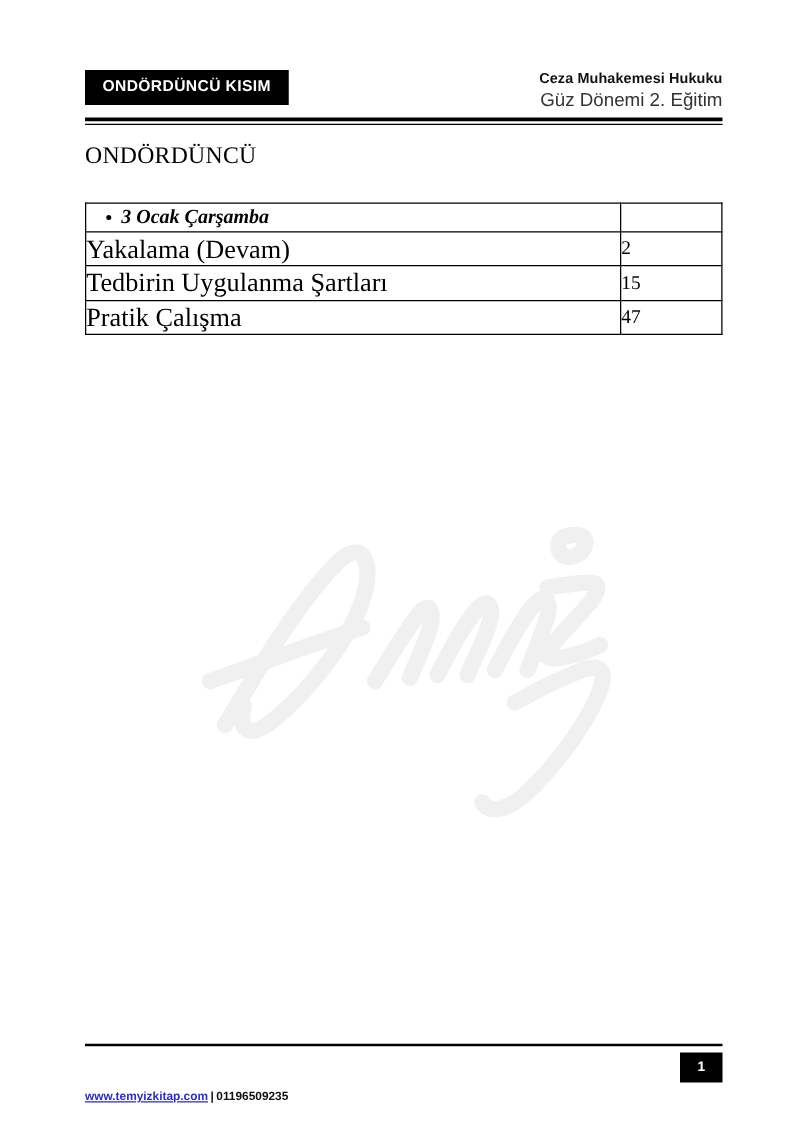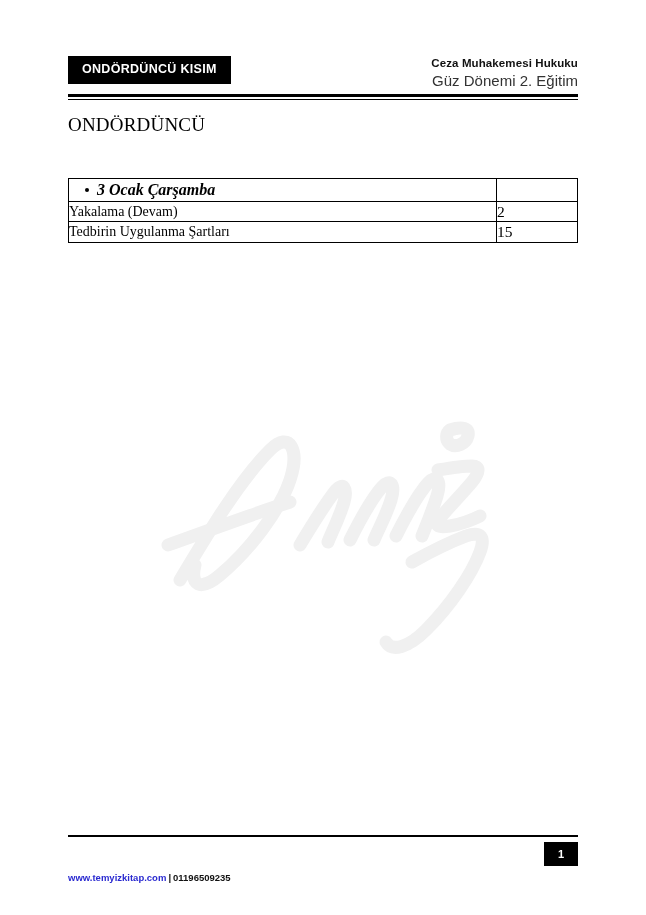--- a/index.html
+++ b/index.html
@@ -105,36 +105,36 @@
     font-family: "Liberation Serif", serif;
     font-size: 19px;
     font-weight: normal;
     letter-spacing: 0.2px;
     z-index: 2;
   }
 
   .toc-table {
     position: absolute;
     left: 68px;
-    top: 178px;
+    top: 162px;
     width: 510px;
     border-collapse: collapse;
     z-index: 2;
     background: transparent;
   }
   .toc-table td {
     border: 1px solid #000000;
     padding: 0;
     vertical-align: middle;
     background: transparent;
   }
   .toc-label {
     width: 425px;
     padding: 6px 10px 7px 10px;
-    font-size: 14px;
+    font-size: 21px;
     line-height: 1.25;
   }
   .toc-page {
     width: 85px;
     padding: 6px 10px 7px 10px;
     font-size: 15.5px;
     line-height: 1.25;
   }
   .toc-row-heading .toc-label {
     font-style: italic;
@@ -189,20 +189,21 @@
     top: 872px;
     font-family: "Liberation Sans", sans-serif;
     font-size: 9.5px;
     font-weight: bold;
     color: #111111;
     z-index: 2;
     white-space: nowrap;
   }
   .footer-link {
     color: #2a2ad0;
+    text-decoration: underline;
     margin-top: 32px;
   }
   .footer-sep {
     color: #111111;
     padding: 0 2px;
   }
 </style>
 </head>
 <body>
 
@@ -245,20 +246,24 @@
         <td class="toc-page"></td>
       </tr>
       <tr>
         <td class="toc-label">Yakalama (Devam)</td>
         <td class="toc-page">2</td>
       </tr>
       <tr>
         <td class="toc-label">Tedbirin Uygulanma Şartları</td>
         <td class="toc-page">15</td>
       </tr>
+      <tr>
+        <td class="toc-label">Pratik Çalışma</td>
+        <td class="toc-page">47</td>
+      </tr>
     </tbody>
   </table>
 
   <div class="footer-rule"></div>
   <div class="page-number-box">1</div>
   <div class="footer-left">
     <span class="footer-link">www.temyizkitap.com</span><span class="footer-sep">|</span><span>01196509235</span>
   </div>
 
 </div>

